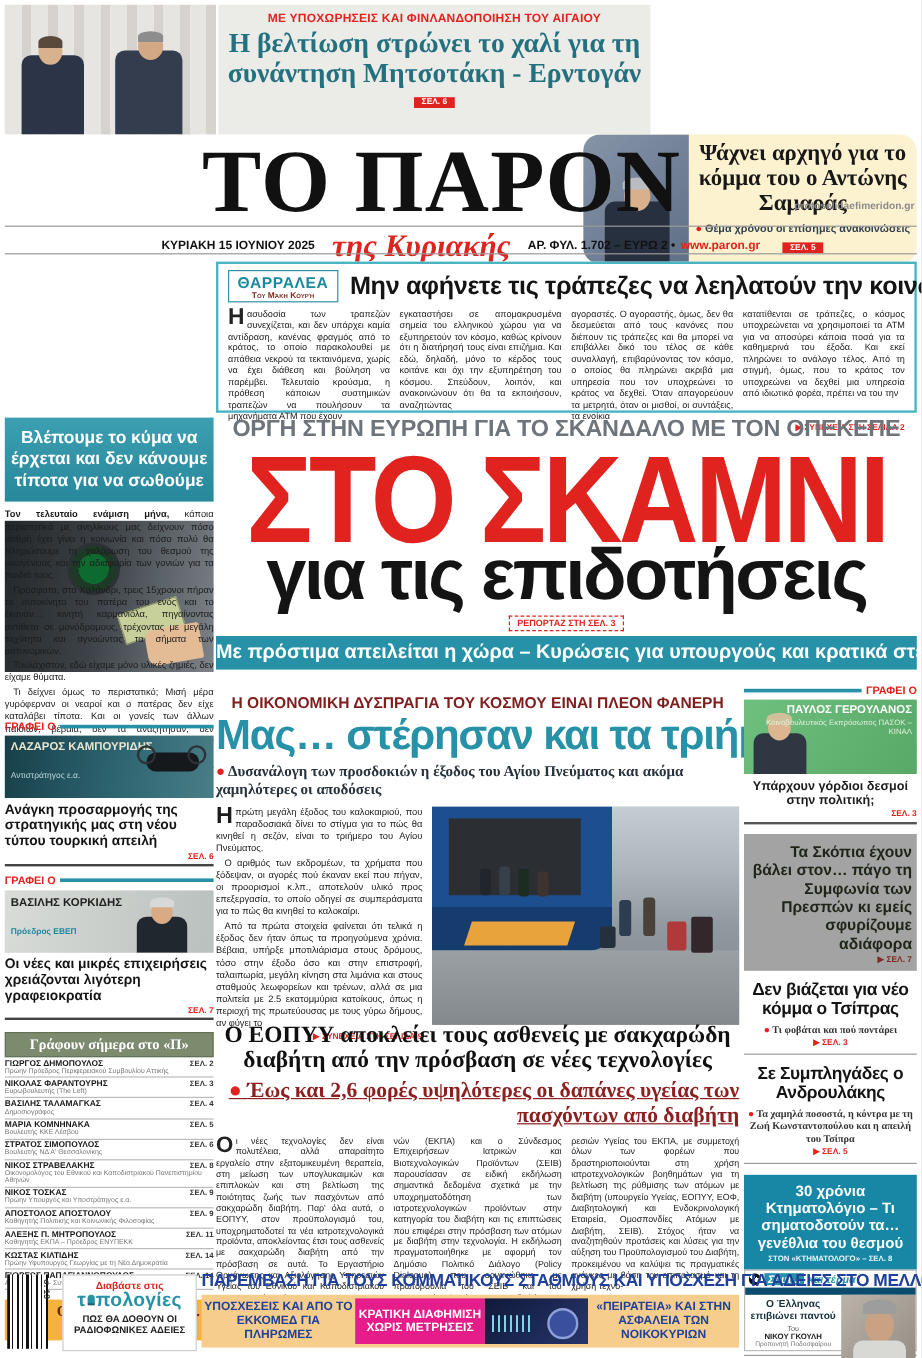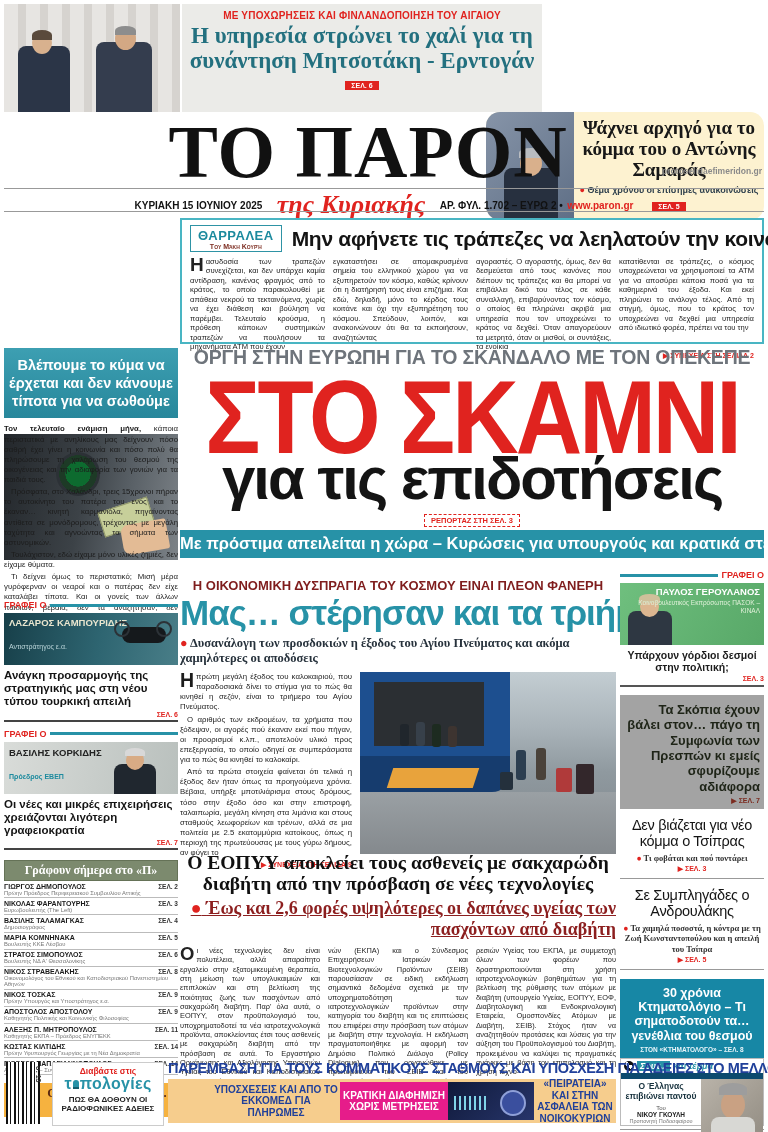--- a/index.html
+++ b/index.html
@@ -121,21 +121,21 @@
   #ger-name { position:absolute; right:4px; top:4px; text-align:right; }
   #ger-name .n { color:#fff; font-weight:bold; font-size:9.5px; line-height:1.1; }
   #ger-name .r { color:#dff0d8; font-size:6.5px; line-height:1.2; margin-top:2px; }
   #ger-q { font-weight:bold; color:#1c1c1c; font-size:10.5px; margin-top:4px; text-align:center; }
   .railref { text-align:right; color:#e0231f; font-weight:bold; font-size:7px; margin-top:2px; }
   .railrule { border-top:2px solid #555; margin-top:3px; }
   #skopia-box { background:#a3a3a3; color:#1e2417; font-weight:bold; font-size:13px; text-align:right;
     line-height:1.18; padding:7px 4px 4px; margin-top:8px; }
   #skopia-box .ref { color:#7c2c20; font-size:7px; margin-top:3px; }
   .railitem { margin-top:9px; text-align:center; border-bottom:1px solid #999; padding-bottom:5px; }
-  .railitem .hl { font-weight:normal; color:#141414; font-size:14.5px; line-height:1.1; letter-spacing:-.3px; }
+  .railitem .hl { font-weight:bold; color:#141414; font-size:14.5px; line-height:1.1; letter-spacing:-.3px; }
   .railitem .sub { font-family:"Liberation Serif",serif; font-weight:bold; color:#333; font-size:8.5px;
     line-height:1.2; margin-top:3px; }
   .railitem .sub .dot { color:#e0231f; }
   .railitem .ref { color:#e0231f; font-weight:bold; font-size:7px; margin-top:2px; }
   #kt-box { background:#1787a5; color:#fff; font-weight:bold; text-align:center; font-size:12.5px;
     line-height:1.15; padding:7px 4px 8px; margin-top:9px; }
   #kt-box .ref { font-size:6.5px; color:#eaf6fa; margin-top:3px; }
 
   
   #sout { left:620px; top:1058px; width:144px; height:68px; border:1px solid #bbb; background:#fff; }
@@ -193,21 +193,21 @@
   #typologies .pre { color:#e0231f; font-weight:bold; font-size:8.5px; }
   #typologies .t { color:#2792a7; font-weight:bold; font-size:16px; letter-spacing:.3px; line-height:1; }
   .mic { display:inline-block; width:6px; height:9px; background:#2792a7; border-radius:3px 3px 0 0;
     border-bottom:2px solid #145e6e; margin:0 1px; }
   #typologies .sub { color:#222; font-weight:bold; font-size:8px; line-height:1.15; margin-top:3px; }
 
   #bbanner { left:168px; top:1060px; width:448px; }
   #bb-hl { color:#20409a; font-weight:bold; font-size:14.5px; text-align:center; letter-spacing:-.4px; white-space:nowrap; }
   #bb-strip { display:flex; align-items:stretch; background:#f6cd8d; margin-top:3px; height:44px; }
   #bb-strip .seg { display:flex; align-items:center; justify-content:center; text-align:center; }
-  #bb1 { width:128px; color:#20409a; font-weight:bold; font-size:10px; line-height:1.15;margin-left:44px; }
+  #bb1 { width:128px; color:#20409a; font-weight:bold; font-size:10px; line-height:1.15; }
   #bb2 { width:108px; background:#e61c8a; color:#fff; font-weight:bold; font-size:10px; line-height:1.15; margin:3px 0; }
   #radio-img { width:86px; background:linear-gradient(135deg,#101a3a,#27356b); position:relative; margin:3px 0; }
   #radio-img .dial { position:absolute; right:8px; top:8px; width:26px; height:26px; border-radius:50%;
     background:#3a4f9e; border:2px solid #8fa0d8; }
   #radio-img .wave { position:absolute; left:6px; top:14px; width:34px; height:14px;
     background:repeating-linear-gradient(90deg,#7fd4e8 0 2px,transparent 2px 5px); }
   #bb3 { flex:1; color:#20409a; font-weight:bold; font-size:10px; line-height:1.15; }
 
   
   .person { position:absolute; }
@@ -222,21 +222,21 @@
     <div class="fig suit" style="left:14px; bottom:0; width:52px; height:66px;"></div>
     <div class="head" style="left:28px; bottom:58px; width:20px; height:22px;"></div>
     <div class="hair" style="left:28px; bottom:72px; width:20px; height:10px; background:#5a4a3c;"></div>
     <div class="fig suit" style="right:28px; bottom:0; width:56px; height:70px; background:#343d4e;"></div>
     <div class="head" style="right:44px; bottom:62px; width:21px; height:23px; background:#d3a884;"></div>
     <div class="hair" style="right:44px; bottom:77px; width:21px; height:9px; background:#8d8d8d;"></div>
   </div>
 
   <div class="abs" id="topcenter">
     <div class="kick">ΜΕ ΥΠΟΧΩΡΗΣΕΙΣ ΚΑΙ ΦΙΝΛΑΝΔΟΠΟΙΗΣΗ ΤΟΥ ΑΙΓΑΙΟΥ</div>
-    <div class="hl">Η υπηρεσία στρώνει το χαλί για τη συνάντηση Μητσοτάκη - Ερντογάν</div>
+    <div class="hl">Η βελτίωση στρώνει το χαλί για τη συνάντηση Μητσοτάκη - Ερντογάν</div>
     <div><span class="selbadge">ΣΕΛ. 6</span></div>
   </div>
 
   <div class="abs photo" id="topright">
     <div class="abs photo" id="samaras-photo">
       <div class="fig suit" style="left:18px; bottom:0; width:54px; height:52px; background:#27303f;"></div>
       <div class="head" style="left:34px; bottom:44px; width:22px; height:25px; background:#d9b08c;"></div>
       <div class="hair" style="left:33px; bottom:62px; width:24px; height:10px; background:#b9bcc0;"></div>
     </div>
     <div class="txt">

